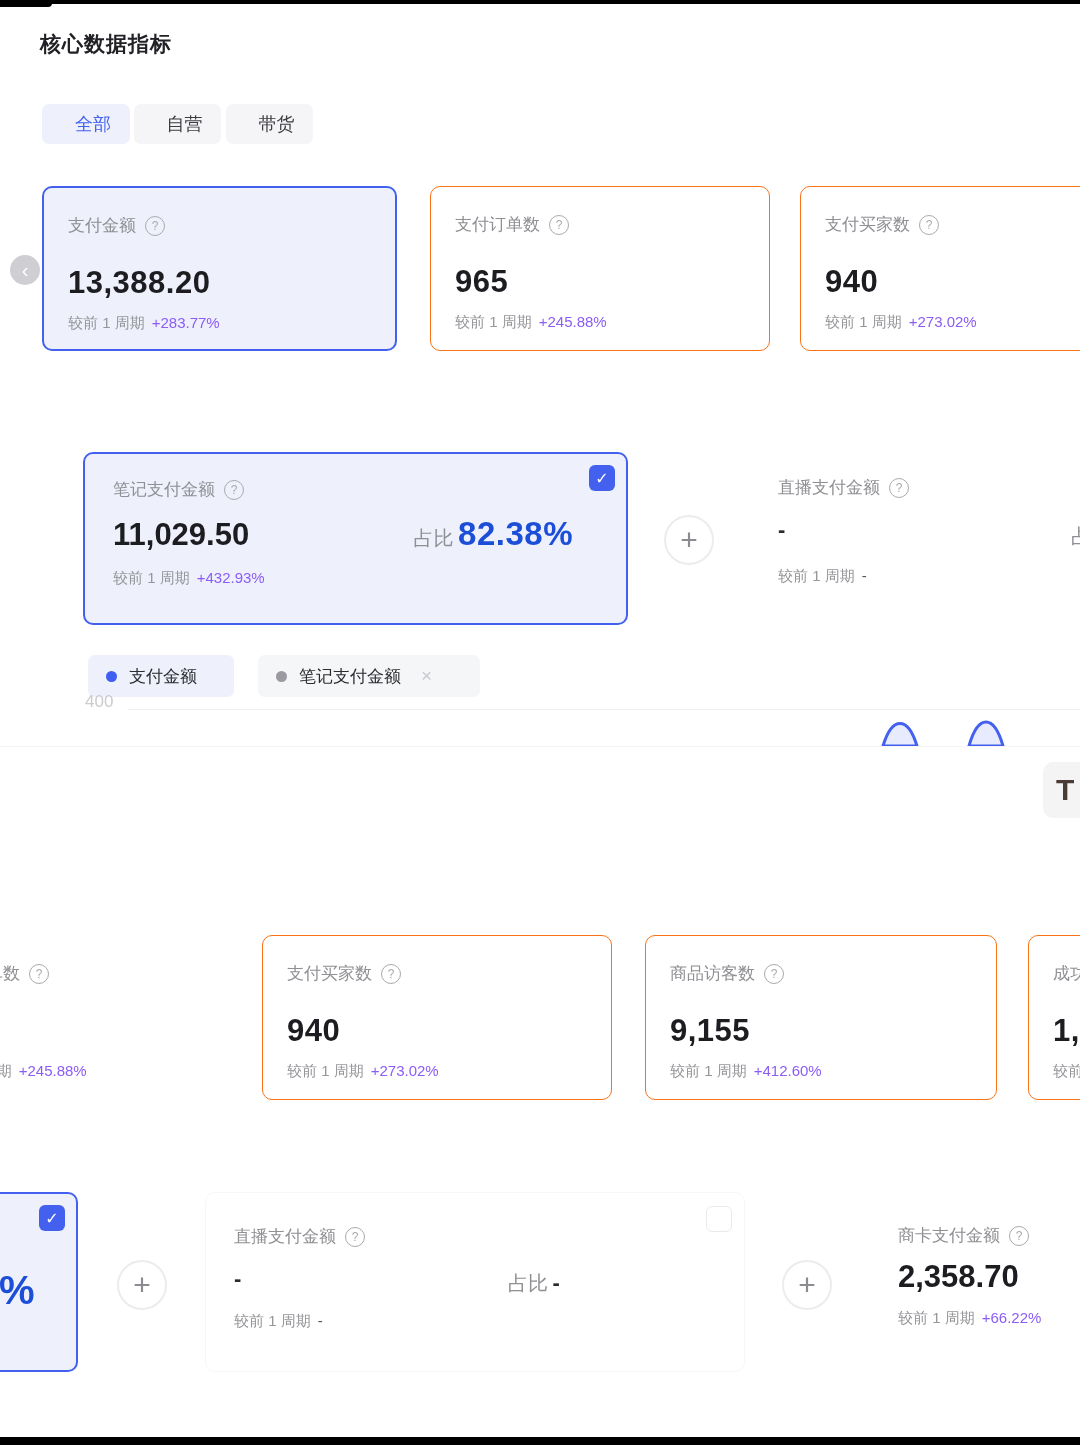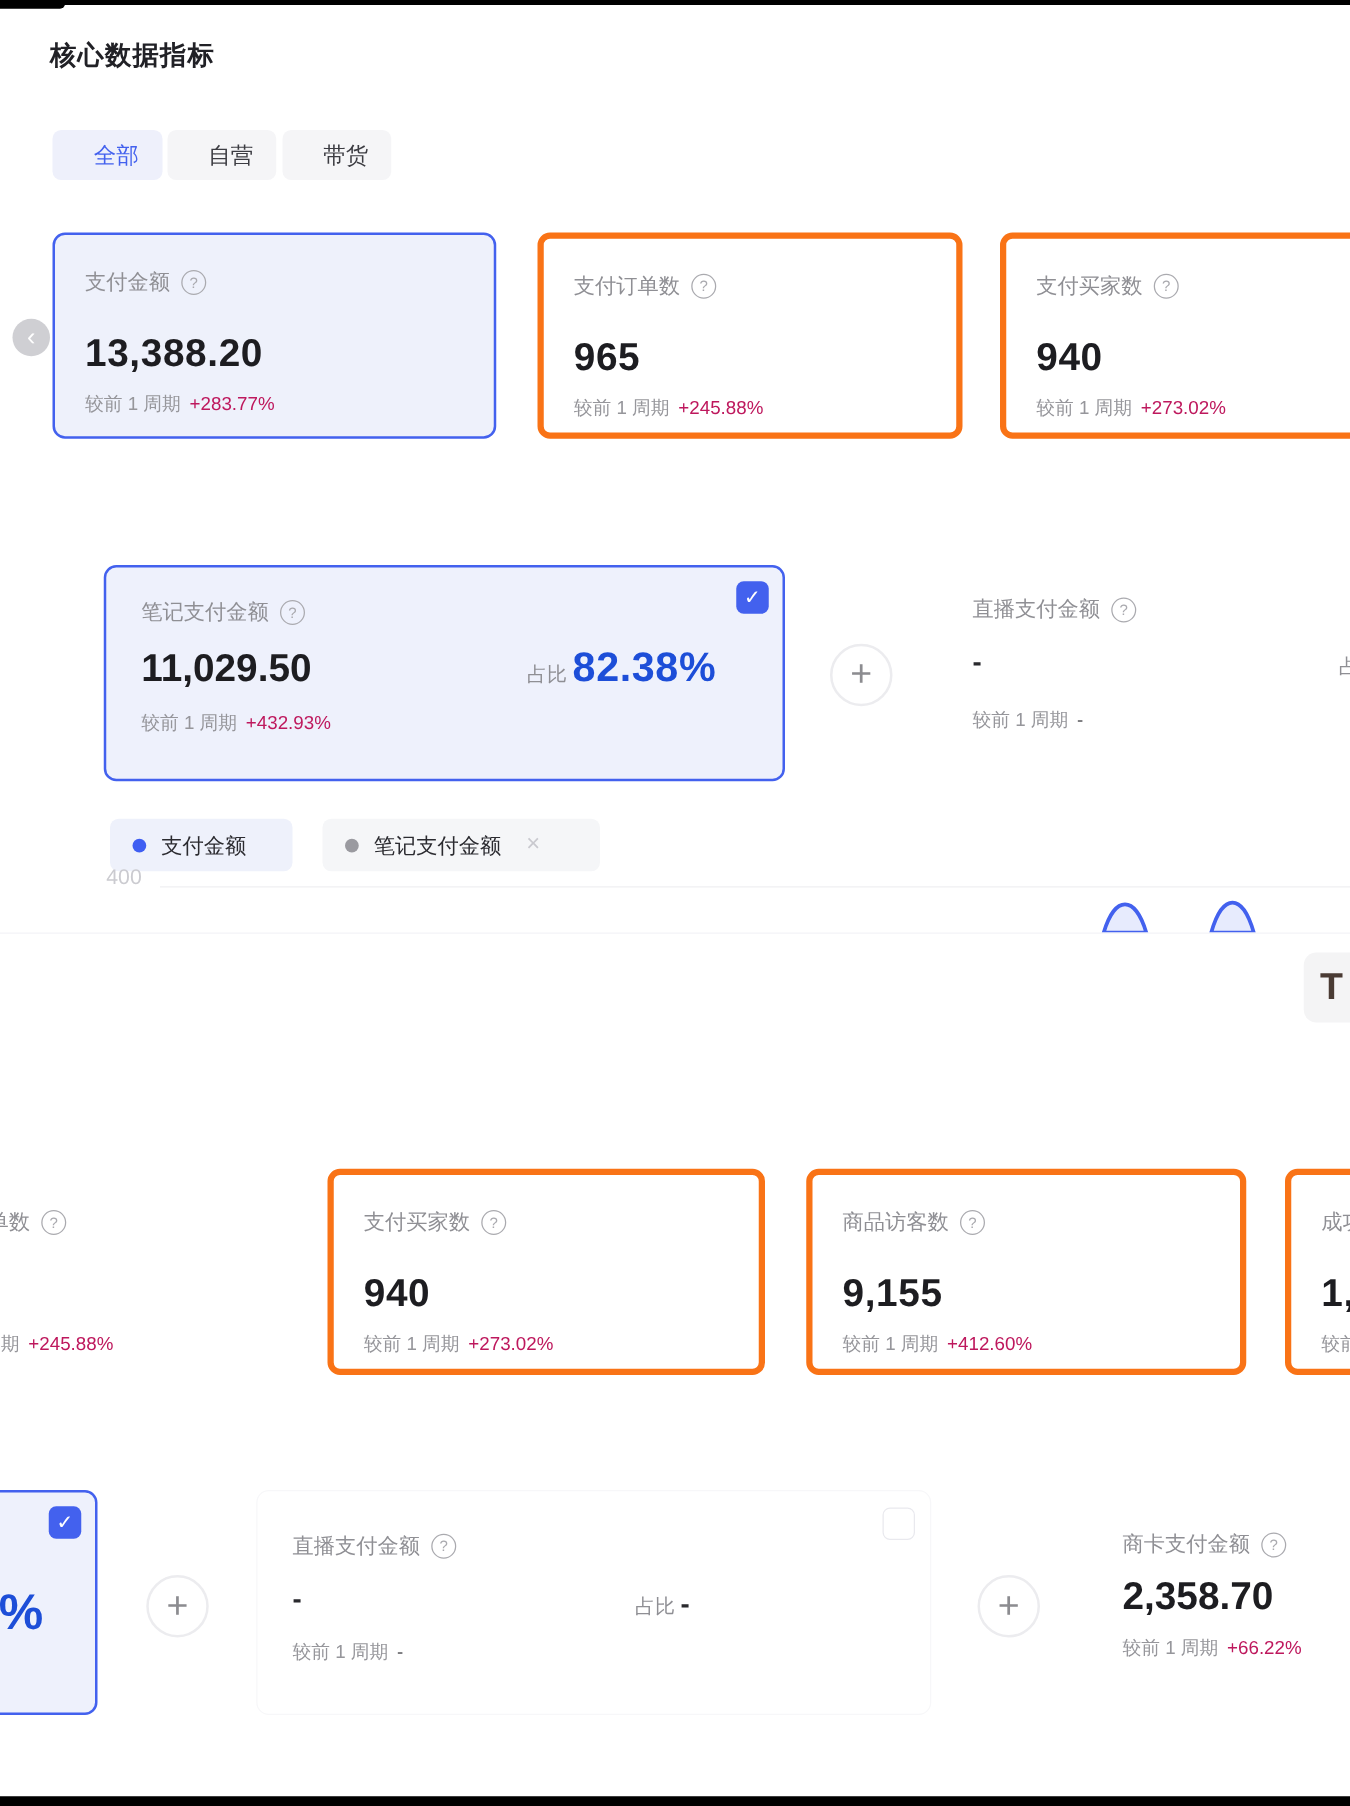--- a/index.html
+++ b/index.html
@@ -13,44 +13,44 @@
   .bar-top{top:0;left:0;width:1080px;height:4px;background:#000;}
   .bar-top-left{top:0;left:0;width:52px;height:7px;background:#000;border-bottom-right-radius:4px;}
   .bar-bottom{top:1437px;left:0;width:1080px;height:8px;background:#000;}
 
   .page-title{left:40px;top:30px;font-size:21px;font-weight:700;color:#212126;letter-spacing:1px;}
 
   .tab{top:104px;height:40px;border-radius:7px;display:flex;align-items:center;justify-content:center;
        font-size:18px;color:#3c3c42;background:#f5f5f7;cursor:pointer;padding-left:14px;}
   .tab.active{background:#eef0fb;color:#4361ee;}
 
-  .metric-card{height:165px;background:#fff;border:5px solid #f97316;border-radius:10px;
+  .metric-card{height:165px;background:#fff;border:1px solid #f97316;border-radius:10px;
                box-sizing:border-box;padding:26px 24px;}
   .metric-card.selected{border:2px solid #4361ee;background:#eef1fb;}
   .m-title{display:flex;align-items:center;gap:9px;font-size:17px;color:#8f8f94;white-space:nowrap;}
   .help{width:18px;height:18px;border:1.4px solid #aaaaaf;border-radius:50%;color:#aaaaaf;
         font-size:12px;line-height:1;display:inline-flex;align-items:center;justify-content:center;flex:0 0 auto;}
   .m-value{margin-top:28px;font-size:31px;font-weight:700;color:#1d1d21;letter-spacing:.5px;white-space:nowrap;}
   .m-compare{margin-top:13px;font-size:15px;color:#96969b;white-space:nowrap;}
-  .delta{color:#be185d;margin-left:7px;}
+  .delta{color:#8b5cf6;margin-left:7px;}
 
   .chev-btn{left:10px;top:255px;width:30px;height:30px;border-radius:50%;background:#cfcfd3;
             color:#fff;font-size:20px;display:flex;align-items:center;justify-content:center;cursor:pointer;}
 
   .sub-card{box-sizing:border-box;border-radius:10px;padding:24px 28px;}
   .sub-card.selected{border:2px solid #4361ee;background:#eef1fc;}
   .sub-card.plain{background:#fff;border:1px solid #f7f7f9;}
   .checkbox{width:26px;height:26px;border-radius:6px;box-sizing:border-box;cursor:pointer;}
   .checkbox.checked{background:#4361ee;color:#fff;font-size:16px;font-weight:700;
                     display:flex;align-items:center;justify-content:center;}
   .checkbox.unchecked{background:#fff;border:1.5px solid #e9e9ee;}
   .s-title{display:flex;align-items:center;gap:9px;font-size:17px;color:#8f8f94;white-space:nowrap;}
   .s-value{font-size:31px;font-weight:700;color:#1d1d21;white-space:nowrap;}
   .s-dash{font-size:22px;font-weight:700;color:#2a2a2e;}
-  .share-label{font-size:16px;color:#8f8f94;}
+  .share-label{font-size:20px;color:#8f8f94;}
   .share-value{font-size:33px;font-weight:700;color:#1d4ed8;letter-spacing:.5px;}
 
   .plus-btn{width:46px;height:46px;border-radius:50%;border:2px solid #ececef;background:#fff;
             color:#8c8c90;font-size:30px;font-weight:300;line-height:1;
             display:flex;align-items:center;justify-content:center;cursor:pointer;}
 
   .pill{top:655px;height:42px;border-radius:7px;display:flex;align-items:center;
         padding:0 18px;font-size:17px;color:#2b2b30;box-sizing:border-box;cursor:pointer;white-space:nowrap;}
   .dot{width:11px;height:11px;border-radius:50%;margin-right:12px;flex:0 0 auto;}
   .pill-close{margin-left:20px;color:#c9c9cf;font-size:19px;}

